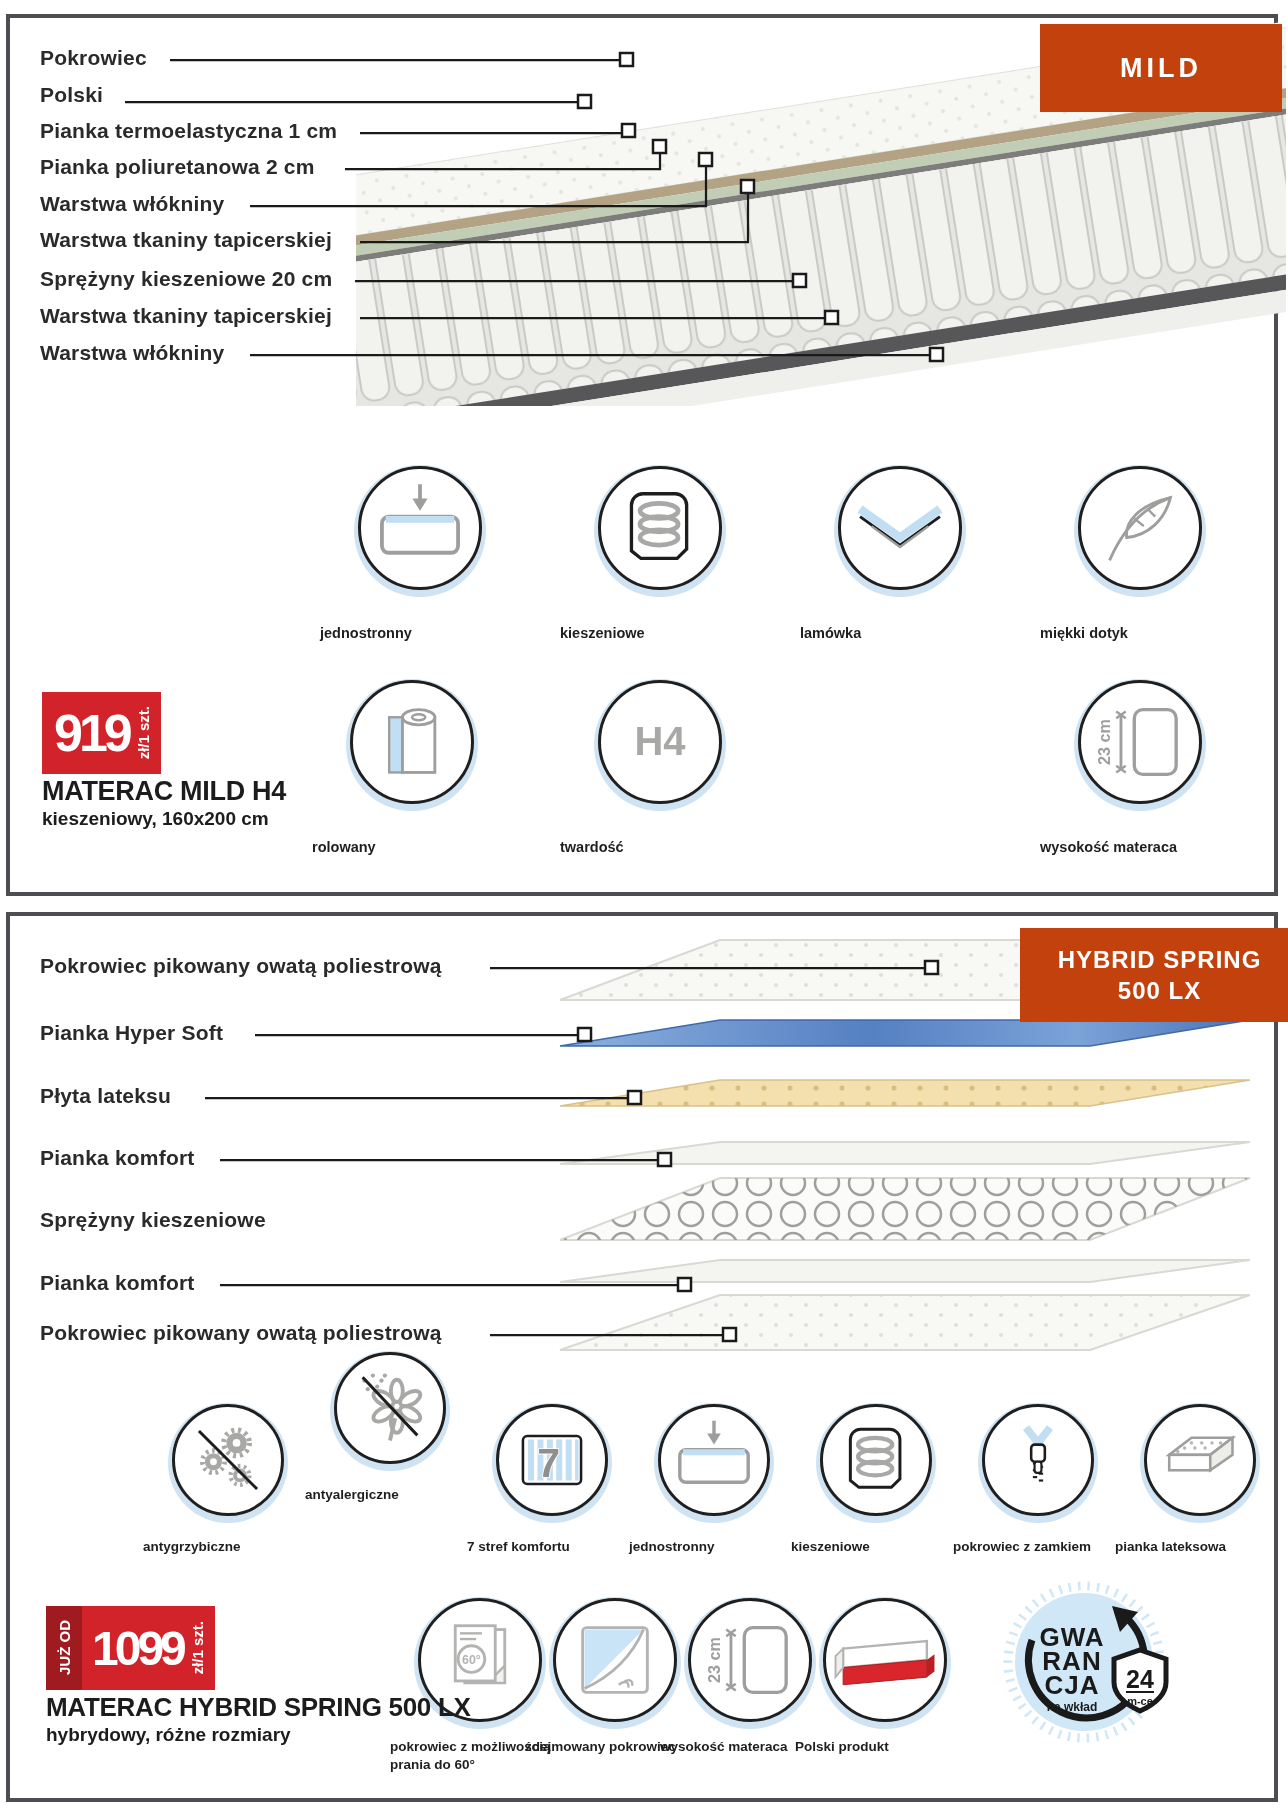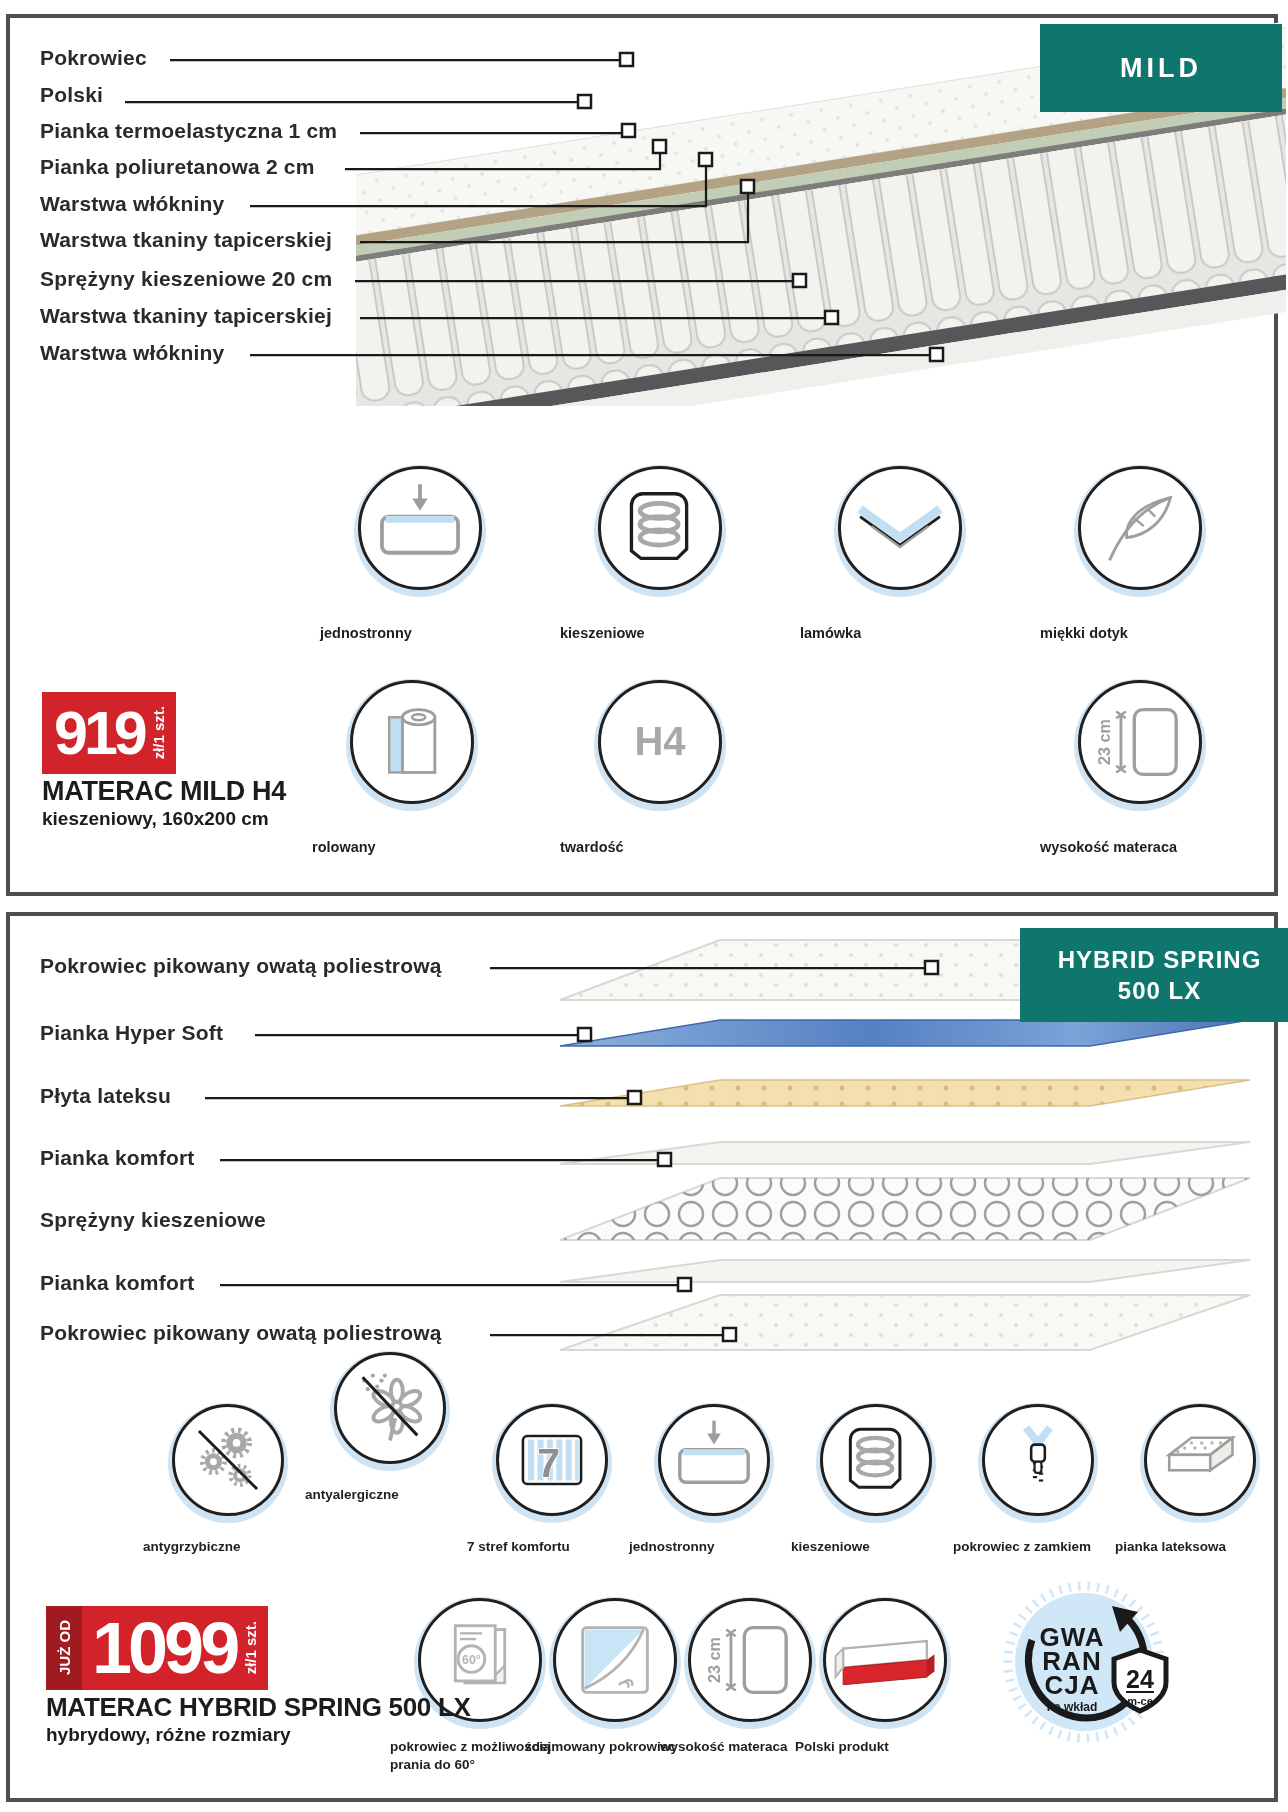--- a/index.html
+++ b/index.html
@@ -5,21 +5,21 @@
   html,body{margin:0;padding:0;background:#fff;}
   #page{position:relative;width:1288px;height:1812px;background:#fff;overflow:hidden;
         font-family:"Liberation Sans",sans-serif;color:#262626;}
   .panel{position:absolute;border:4px solid #4d4d52;background:transparent;}
   #panel1{left:6px;top:14px;width:1264px;height:874px;}
   #panel2{left:6px;top:912px;width:1264px;height:882px;}
   .illu{position:absolute;z-index:1;}
   #overlay{position:absolute;left:0;top:0;z-index:5;pointer-events:none;}
   .llabel{position:absolute;left:40px;z-index:6;font-size:21px;font-weight:700;
           letter-spacing:.2px;color:#2a2a2a;white-space:nowrap;}
-  .badge{position:absolute;z-index:7;background:#0f766e;color:#fff;font-weight:700;
+  .badge{position:absolute;z-index:7;background:#c2410c;color:#fff;font-weight:700;
          display:flex;align-items:center;justify-content:center;text-align:center;}
   #badge1{left:1040px;top:24px;width:242px;height:88px;font-size:27px;letter-spacing:4px;}
   #badge2{left:1020px;top:928px;width:247px;height:94px;font-size:24px;line-height:31px;
           letter-spacing:1px;padding:0 16px;box-sizing:content-box;}
   .feat{position:absolute;z-index:6;text-align:left;}
   .circle{margin:0 auto;background:#fff;border:3px solid #1f1f1f;border-radius:50%;
           box-shadow:0 3px 0 4px #cfe3f2;display:flex;align-items:center;justify-content:center;}
   .c124{width:118px;height:118px;}
   .c112{width:106px;height:106px;}
   .flabel{font-weight:700;color:#1f1f1f;margin:0 auto;}
@@ -241,21 +241,21 @@
         <line x1="42" y1="34" x2="42" y2="90" stroke="#9e9e9c" stroke-width="3"></line>
         <path d="M37,30 l10,7 M37,37 l10,-7 M37,87 l10,7 M37,94 l10,-7" stroke="#9e9e9c" stroke-width="2.5" fill="none"></path>
         <text transform="rotate(-90 24 62)" x="24" y="68" text-anchor="middle" font-size="17" font-weight="bold" fill="#9e9e9c">23 cm</text>
       </svg>
     </div>
     <div class="flabel fl1">wysokość materaca</div>
   </div>
 
   <div class="pricewrap" style="left:42px;top:692px">
     <div class="pricebox" style="height:82px">
-      <div class="amount" style="font-size:61px;padding:0 4px 0 12px">919</div>
+      <div class="amount" style="font-size:52px;padding:0 4px 0 12px">919</div>
       <div class="unit" style="padding:0 9px 0 2px">
         <span class="vtext" style="font-size:15px">zł/1 szt.</span>
       </div>
     </div>
   </div>
   <div class="pname" style="left:42px;top:776px">MATERAC MILD H4</div>
   <div class="pdesc" style="left:42px;top:808px">kieszeniowy, 160x200 cm</div>
 
   <div class="feat" style="left:143px;top:1404px;width:170px">
     <div class="circle c112">
@@ -451,21 +451,21 @@
       <line x1="124" y1="114" x2="152" y2="114" stroke="#1a1a1a" stroke-width="2"></line>
       <text x="138" y="127" text-anchor="middle" font-size="11" font-weight="bold" fill="#1a1a1a">m-ce</text>
     </svg>
   </div>
 
   <div class="pricewrap" style="left:46px;top:1606px">
     <div class="pricebox" style="height:84px">
       <div class="prefix" style="width:36px">
         <span class="vtext" style="font-size:15px">JUŻ OD</span>
       </div>
-      <div class="amount" style="font-size:72px;padding:0 4px 0 10px">1099</div>
+      <div class="amount" style="font-size:48px;padding:0 4px 0 10px">1099</div>
       <div class="unit" style="padding:0 9px 0 2px">
         <span class="vtext" style="font-size:15px">zł/1 szt.</span>
       </div>
     </div>
   </div>
   <div class="pname" style="left:46px;top:1692px;font-size:26px">MATERAC HYBRID SPRING 500 LX</div>
   <div class="pdesc" style="left:46px;top:1724px">hybrydowy, różne rozmiary</div>
 
 </div>
 

